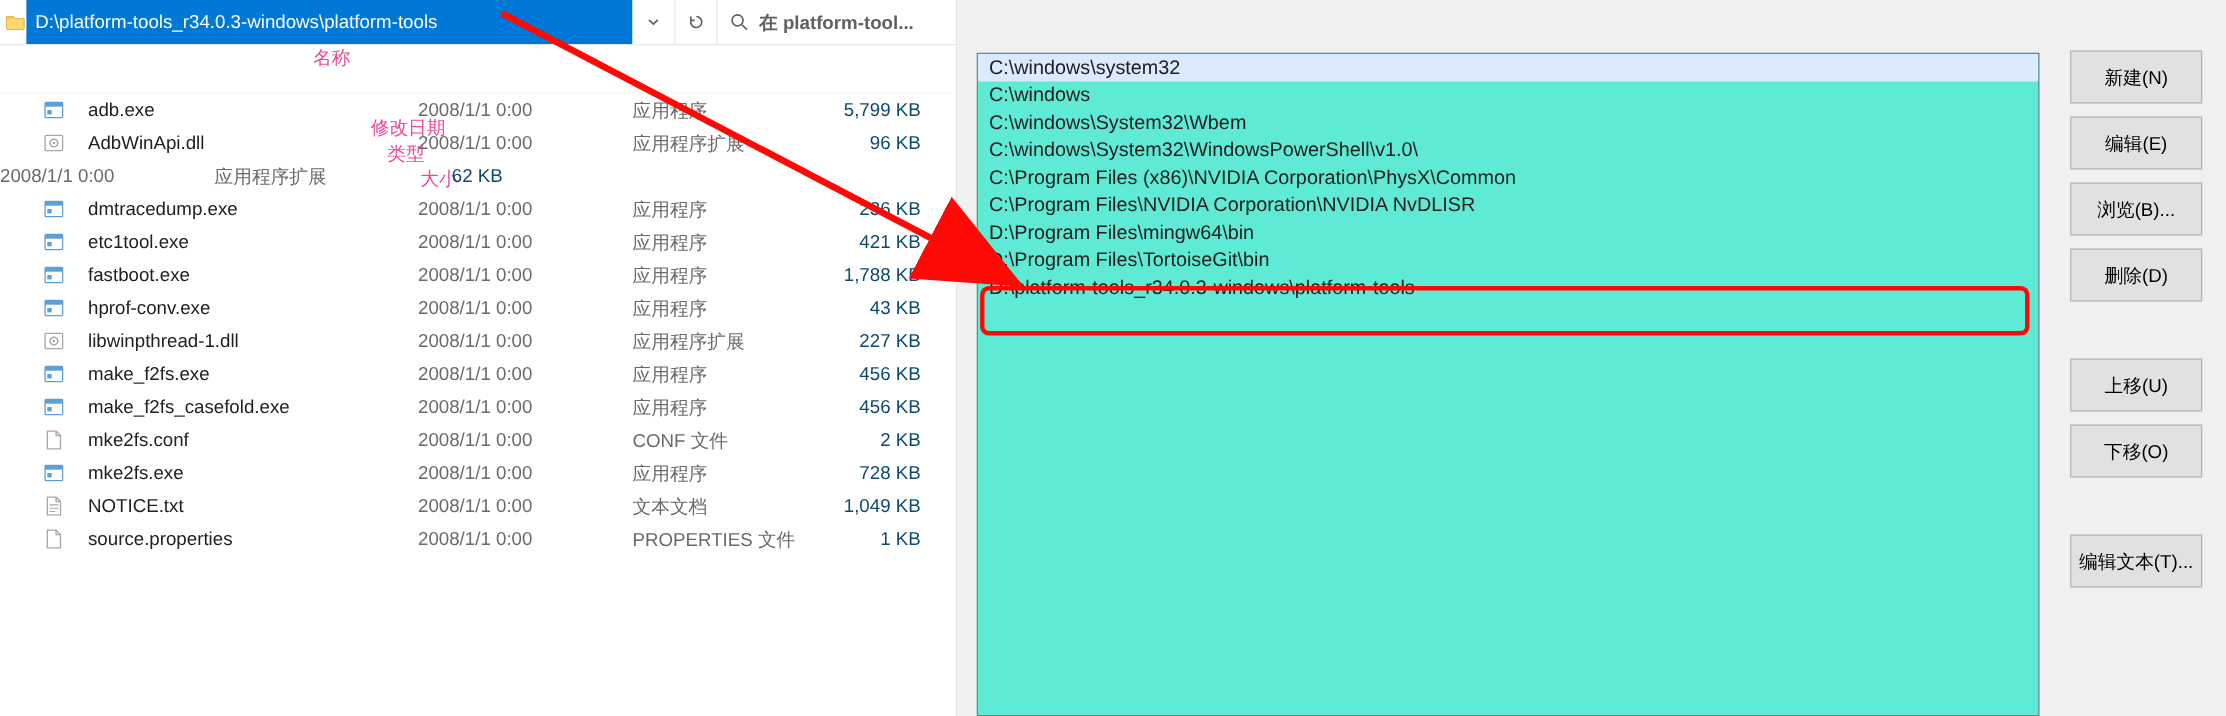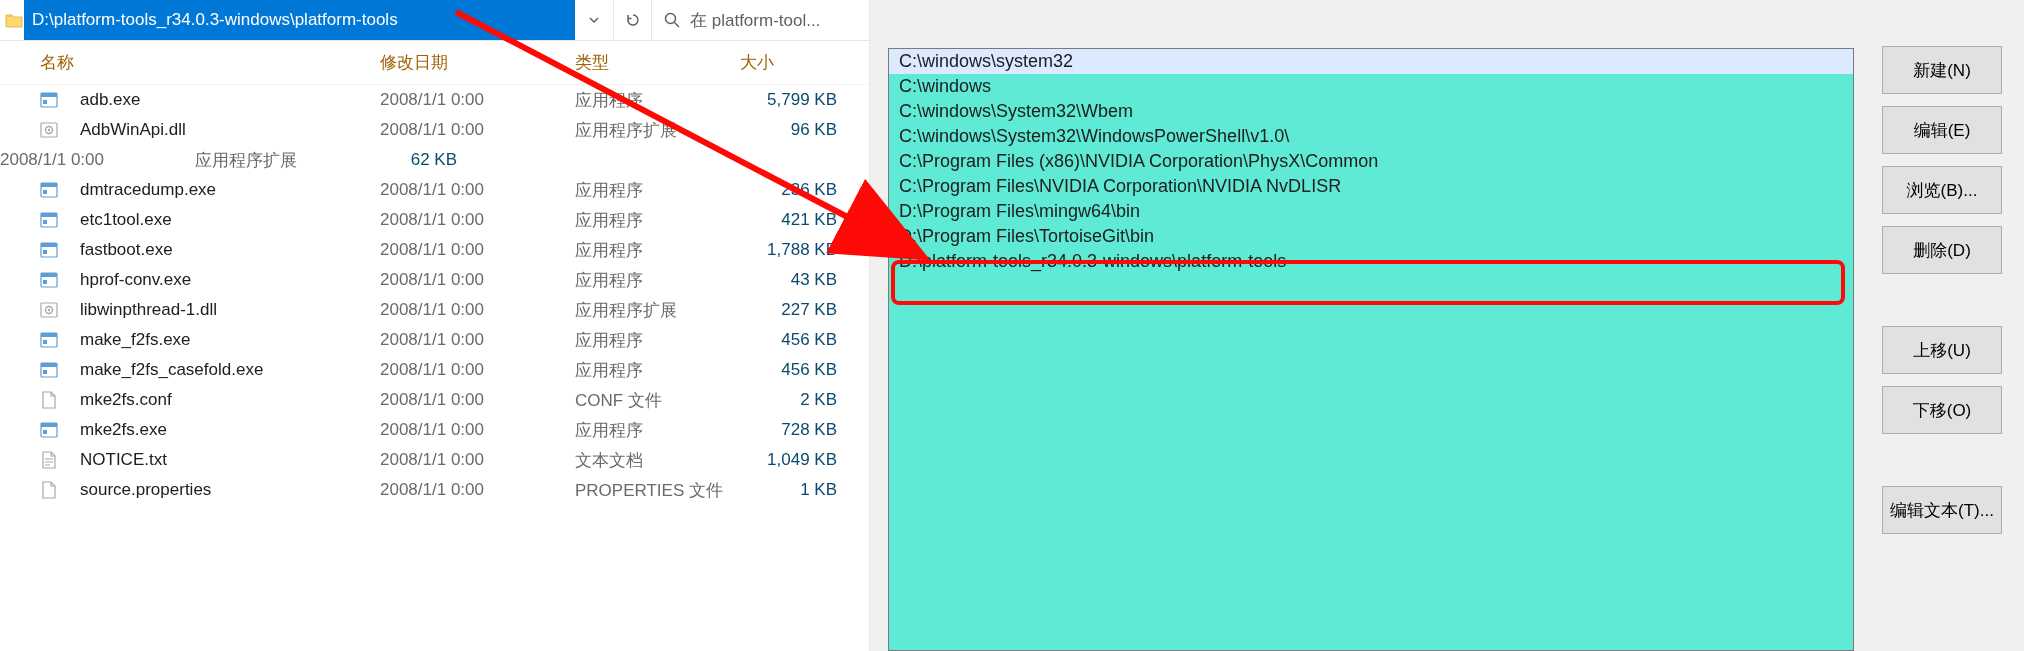--- a/index.html
+++ b/index.html
@@ -63,30 +63,32 @@
       padding: 0 12px;
       color: #606060;
       gap: 10px;
       cursor: text;
     }
     .search-icon-svg { width: 16px; height: 16px; flex-shrink: 0; }
     .search-text {
       white-space: nowrap;
       overflow: hidden;
       text-overflow: ellipsis;
+      font-weight: bold;
     }
     .columns {
       display: flex;
       height: 44px;
       align-items: center;
-      color: #a16207;
+      color: #ec4899;
       border-bottom: 1px solid #f4f4f4;
+      flex-direction: column;
     }
     .col-name { width: 380px; padding-left: 40px; }
-    .col-date { width: 195px; }
+    .col-date { width: 195px; margin-top: 41px; }
     .col-type { width: 165px; }
     .col-size { width: 105px; text-align: left; }
     .file-list {
       flex: 1;
       overflow: hidden;
     }
     .file-row {
       display: flex;
       align-items: center;
       height: 30px;

